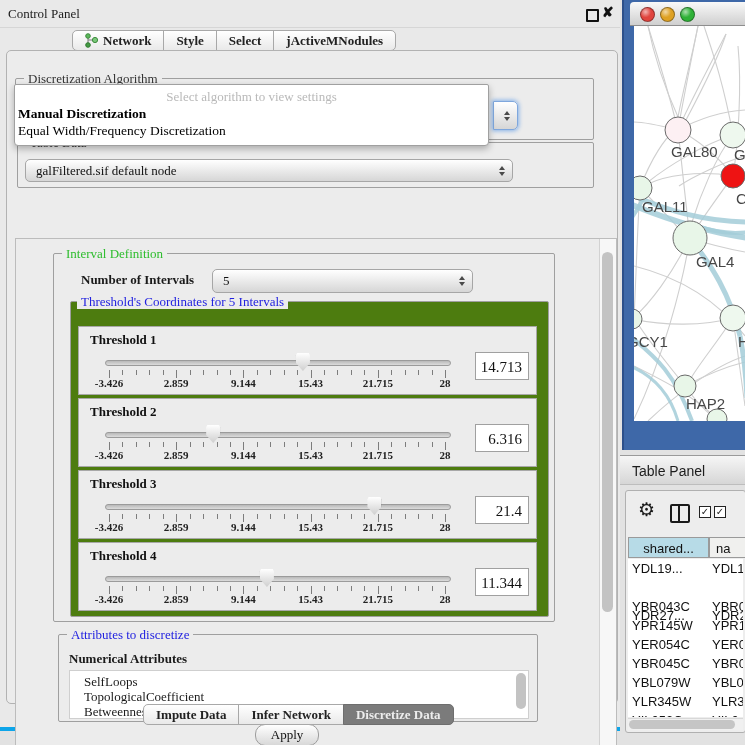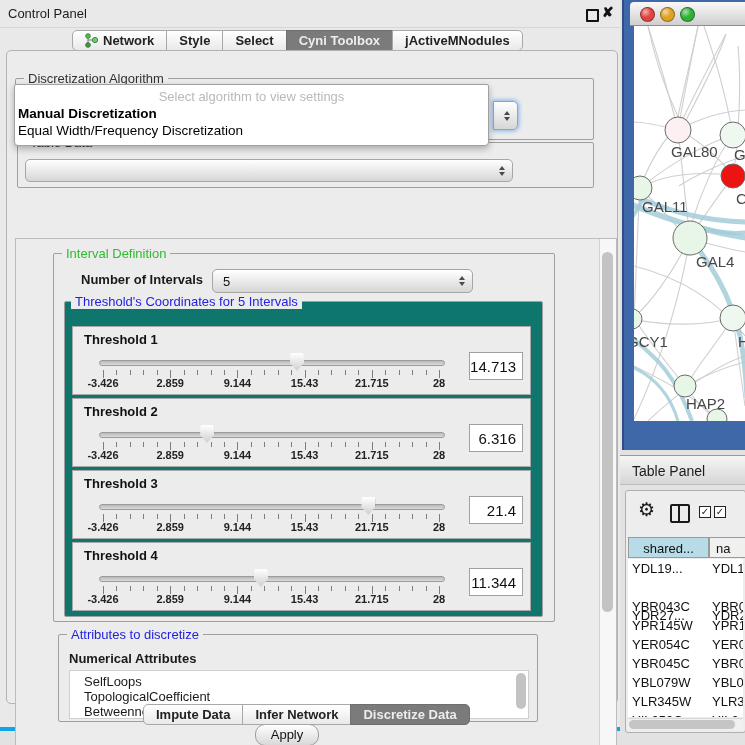--- a/index.html
+++ b/index.html
@@ -1,20 +1,20 @@
 <!DOCTYPE html>
 <html><head>
 <meta charset="utf-8">
 <style>
   html,body{margin:0;padding:0;}
   body{width:745px;height:745px;overflow:hidden;font-family:"Liberation Sans",sans-serif;}
   .screen{position:relative;width:745px;height:745px;background:#e2e2e2;overflow:hidden;}
 
   
-  .cp{position:absolute;left:0;top:0;width:620px;height:727px;background:#e9e9e9;border-bottom:4px solid #0ea5e9;}
+  .cp{position:absolute;left:0;top:0;width:620px;height:727px;background:#e9e9e9;border-bottom:4px solid #0ea5e9;font-family:Liberation Serif, serif;}
   .cp-header{position:absolute;left:0;top:0;width:620px;height:27px;border-bottom:1px solid #d6d6d6;}
   .cp-title{position:absolute;left:8px;top:6px;font-size:13px;color:#1c1c1c;}
   .float-ic{position:absolute;left:586px;top:9px;width:9px;height:9px;border:2px solid #111;border-radius:1px;cursor:pointer;}
   .close-ic{position:absolute;left:602px;top:4px;font-size:14px;font-weight:bold;color:#111;cursor:pointer;}
 
   .tabstrip{position:absolute;display:flex;height:21px;}
   .tab{display:flex;align-items:center;gap:5px;padding:0 12px;font-size:13px;font-weight:bold;color:#222;
        background:linear-gradient(#ffffff,#e9e9e9);border:1px solid #a8a8a8;margin-left:-1px;line-height:21px;cursor:pointer;white-space:nowrap;}
   .tab:first-child{border-radius:5px 0 0 5px;margin-left:0;}
   .tab:last-child{border-radius:0 5px 5px 0;}
@@ -110,64 +110,62 @@
               <circle cx="10" cy="7" r="2.6" fill="#79c779" stroke="#3c8a3c"></circle>
             </svg></span>
           <span>Network</span>
         </div>
         <div class="tab">
           <span>Style</span>
         </div>
         <div class="tab">
           <span>Select</span>
         </div>
-        <div class="tab sel">
-          <span>Cyni Toolbox</span>
-        </div>
         <div class="tab">
           <span>jActiveMNodules</span>
         </div>
       </div>
 
     <div class="content-box">
 
       <div class="group" style="left:8px;top:27px;width:577px;height:60px;">
         <span class="group-title t-gray">Discretization Algorithm</span>
       </div>
       <div class="combo-frag" style="left:486px;top:50px;">
         <span class="arrows">
             <span class="arr-up"></span>
             <span class="arr-dn"></span>
           </span>
       </div>
 
       <div class="group" style="left:10px;top:91px;width:575px;height:44px;">
         <span class="group-title t-gray">Table Data</span>
         <div class="combo" style="left:7px;top:16px;width:486px;height:21px;">
+          <span class="val">galFiltered.sif default node</span>
           <span class="arrows">
               <span class="arr-up"></span>
               <span class="arr-dn"></span>
             </span>
         </div>
       </div>
 
       <div class="scrollpane">
 
         <div class="group" style="left:37px;top:14px;width:500px;height:367px;">
           <span class="group-title t-green">Interval Definition</span>
           <span class="bold-lbl" style="left:27px;top:18px;">Number of Intervals</span>
           <div class="combo" style="left:158px;top:15px;width:259px;height:22px;">
             <span class="val">5</span>
             <span class="arrows">
                 <span class="arr-up"></span>
                 <span class="arr-dn"></span>
               </span>
           </div>
 
-          <div class="group" style="left:10px;top:47px;width:477px;height:314px;background:#0f766e;">
+          <div class="group" style="left:16px;top:47px;width:477px;height:314px;background:#4d7c0f;">
             <span class="group-title t-blue" style="left:6px;">Threshold's Coordinates for 5 Intervals</span>
             <div id="thresholds">
                 <div class="th-panel" style="top: 24px;">
                   <div class="th-label">Threshold 1</div>
                   <div class="sl-track"></div>
                   <div class="sl-tick" style="left: 30px; top: 43px; height: 8px;"></div>
                   <div class="sl-tick" style="left: 43.44px; top: 43px; height: 5px;"></div>
                   <div class="sl-tick" style="left: 56.88px; top: 43px; height: 5px;"></div>
                   <div class="sl-tick" style="left: 70.32px; top: 43px; height: 5px;"></div>
                   <div class="sl-tick" style="left: 83.76px; top: 43px; height: 5px;"></div>

